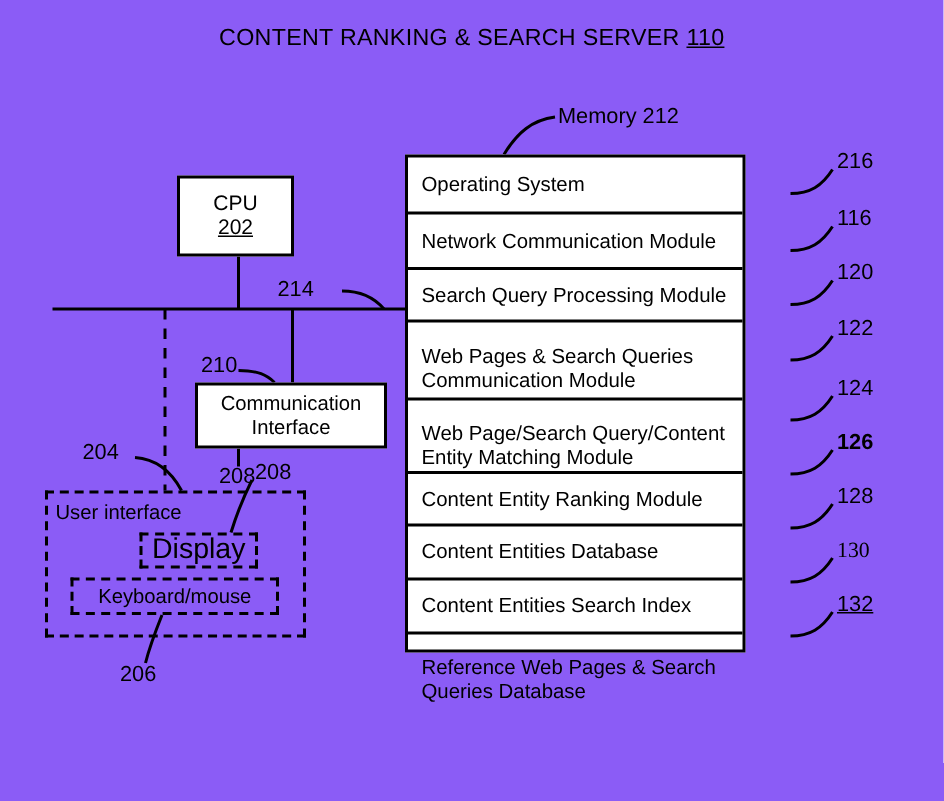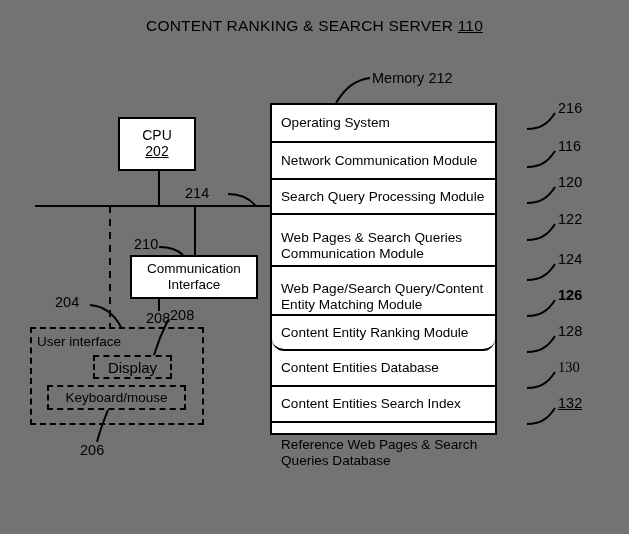--- a/index.html
+++ b/index.html
@@ -8,21 +8,21 @@
     background: #ffffff;
   }
   body {
     font-family: "Liberation Sans", sans-serif;
     color: #000000;
   }
   #canvas {
     position: relative;
     width: 629px;
     height: 534px;
-    background: #737373;
+    background: #8b5cf6;
     overflow: hidden;
   }
 
   
   .fig-title {
     position: absolute;
     left: 0;
     top: 17px;
     width: 629px;
     text-align: center;
@@ -91,21 +91,21 @@
     font-size: 13.5px;
   }
   #display-box {
     left: 93px;
     top: 355px;
     width: 79px;
     height: 24px;
     display: flex;
     align-items: center;
     justify-content: center;
-    font-size: 15px;
+    font-size: 19px;
   }
   #keyboard-box {
     left: 47px;
     top: 385px;
     width: 139px;
     height: 25px;
     display: flex;
     align-items: center;
     justify-content: center;
     font-size: 13.5px;
@@ -220,21 +220,21 @@
       <span>Search Query Processing Module</span>
     </div>
     <div class="mem-row two">
       <span>Web Pages &amp; Search Queries</span>
       <span>Communication Module</span>
     </div>
     <div class="mem-row two" style="height:37px;">
       <span>Web Page/Search Query/Content</span>
       <span>Entity Matching Module</span>
     </div>
-    <div class="mem-row h1" style="height:35px;border-radius:12px;">
+    <div class="mem-row h1" style="height:35px;">
       <span>Content Entity Ranking Module</span>
     </div>
     <div class="mem-row h2" style="height:36px;">
       <span>Content Entities Database</span>
     </div>
     <div class="mem-row h2" style="height:36px;">
       <span>Content Entities Search Index</span>
     </div>
     <div class="mem-row two" style="height:35px;">
       <span>Reference Web Pages &amp; Search</span>

